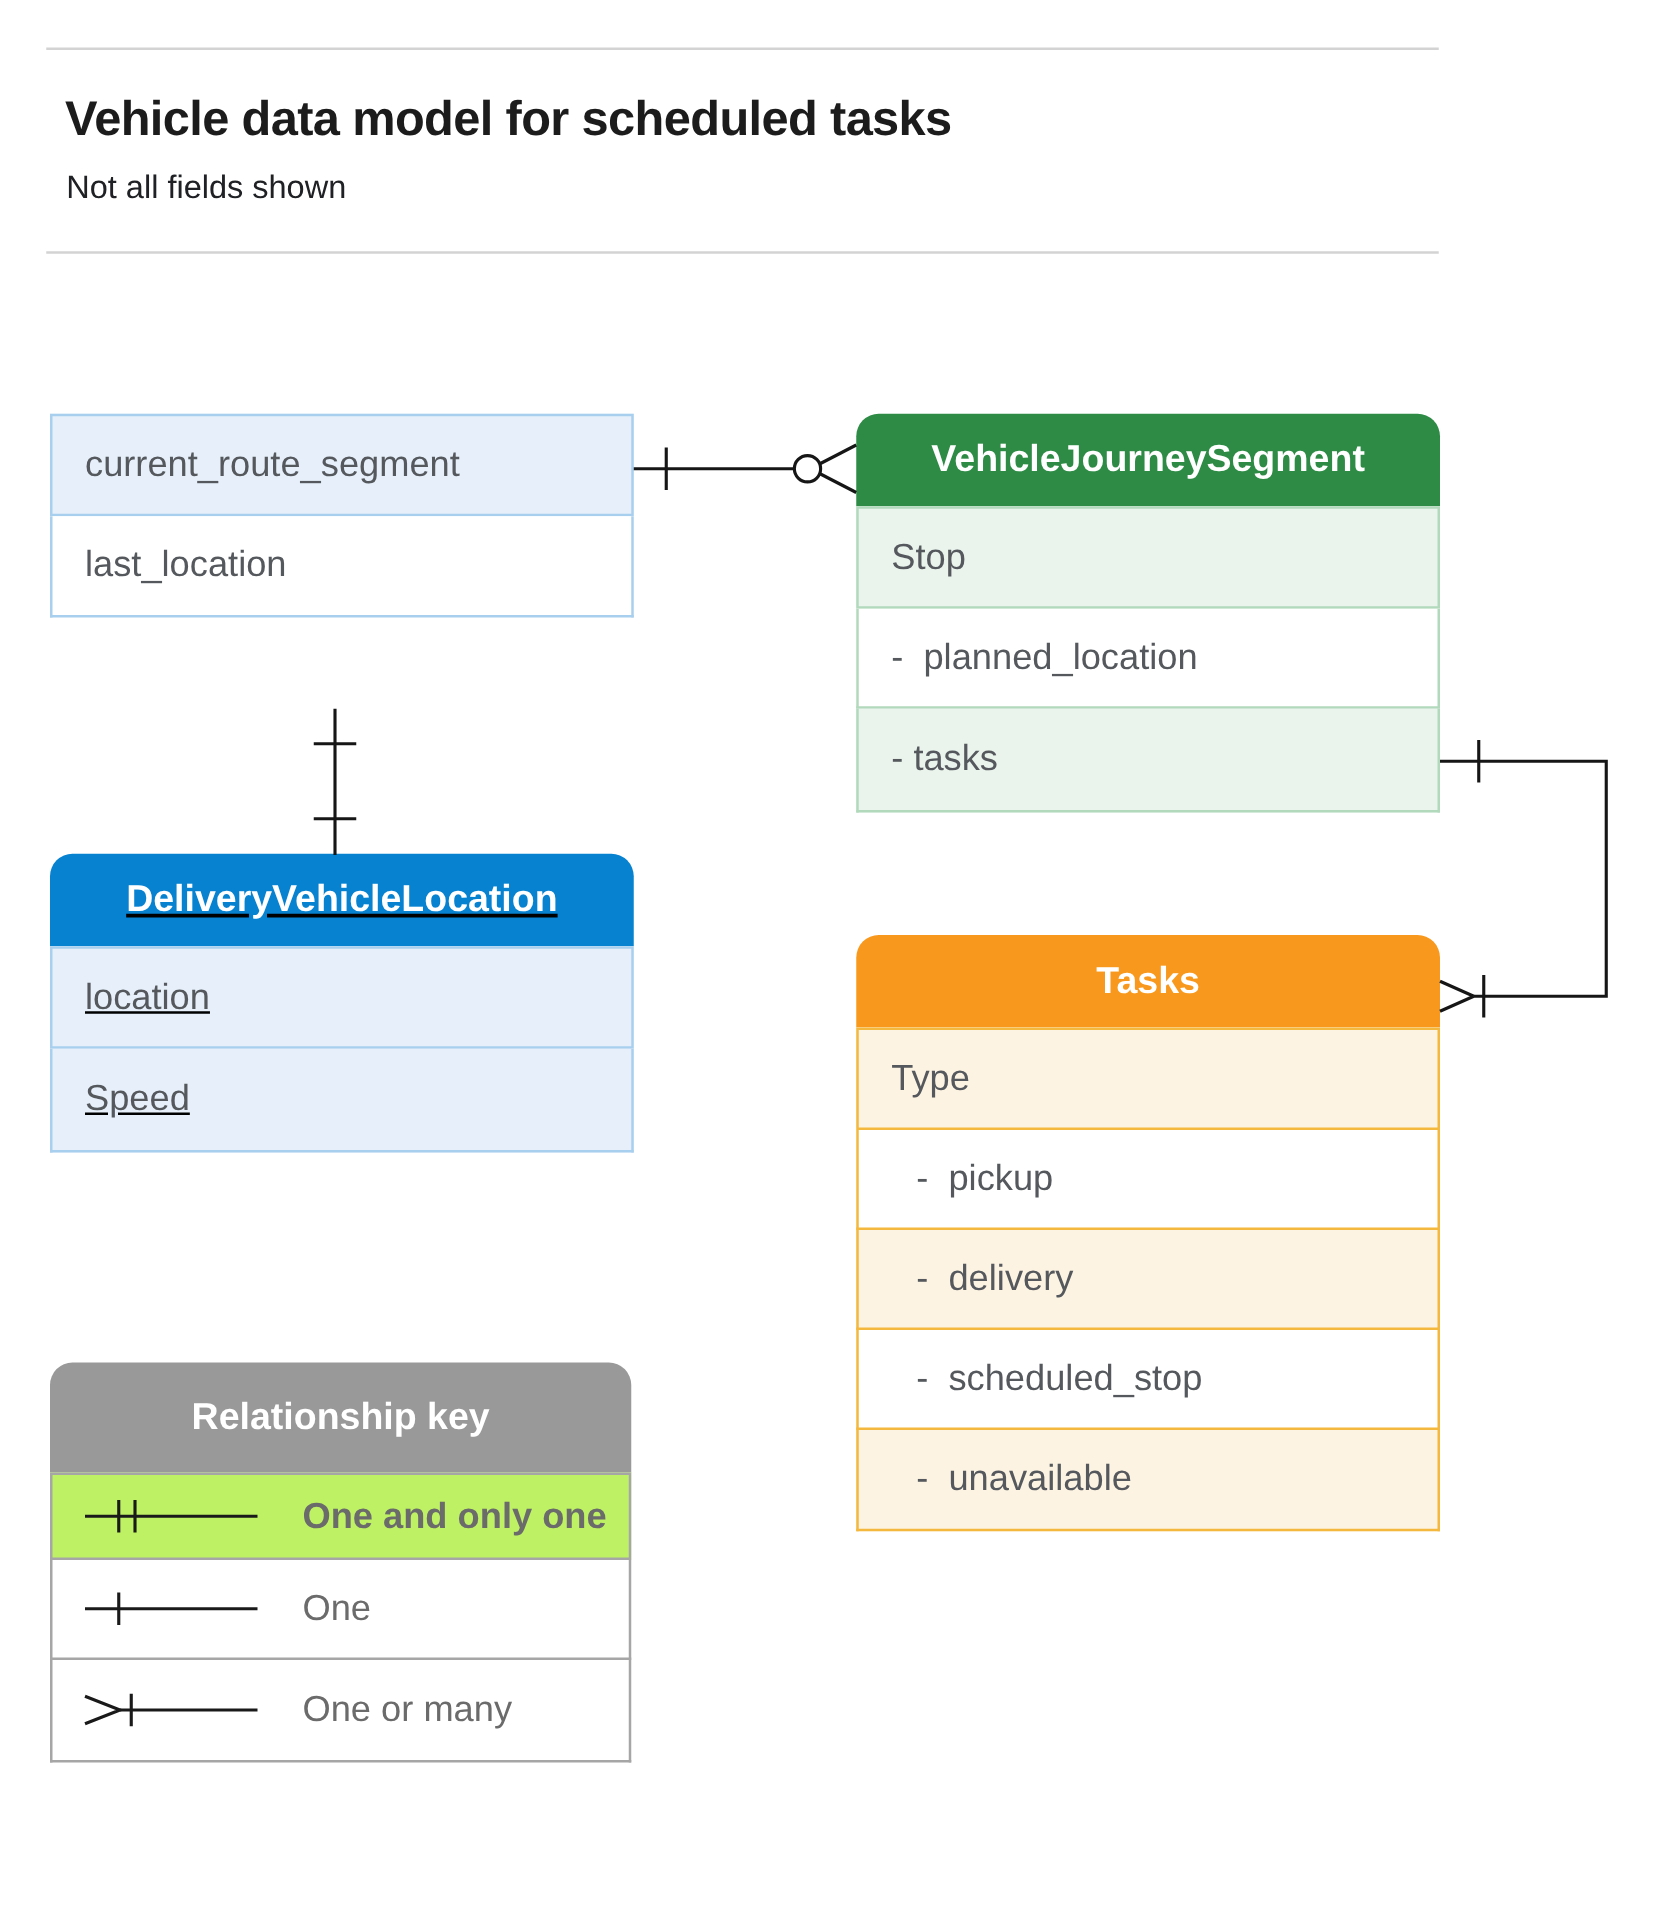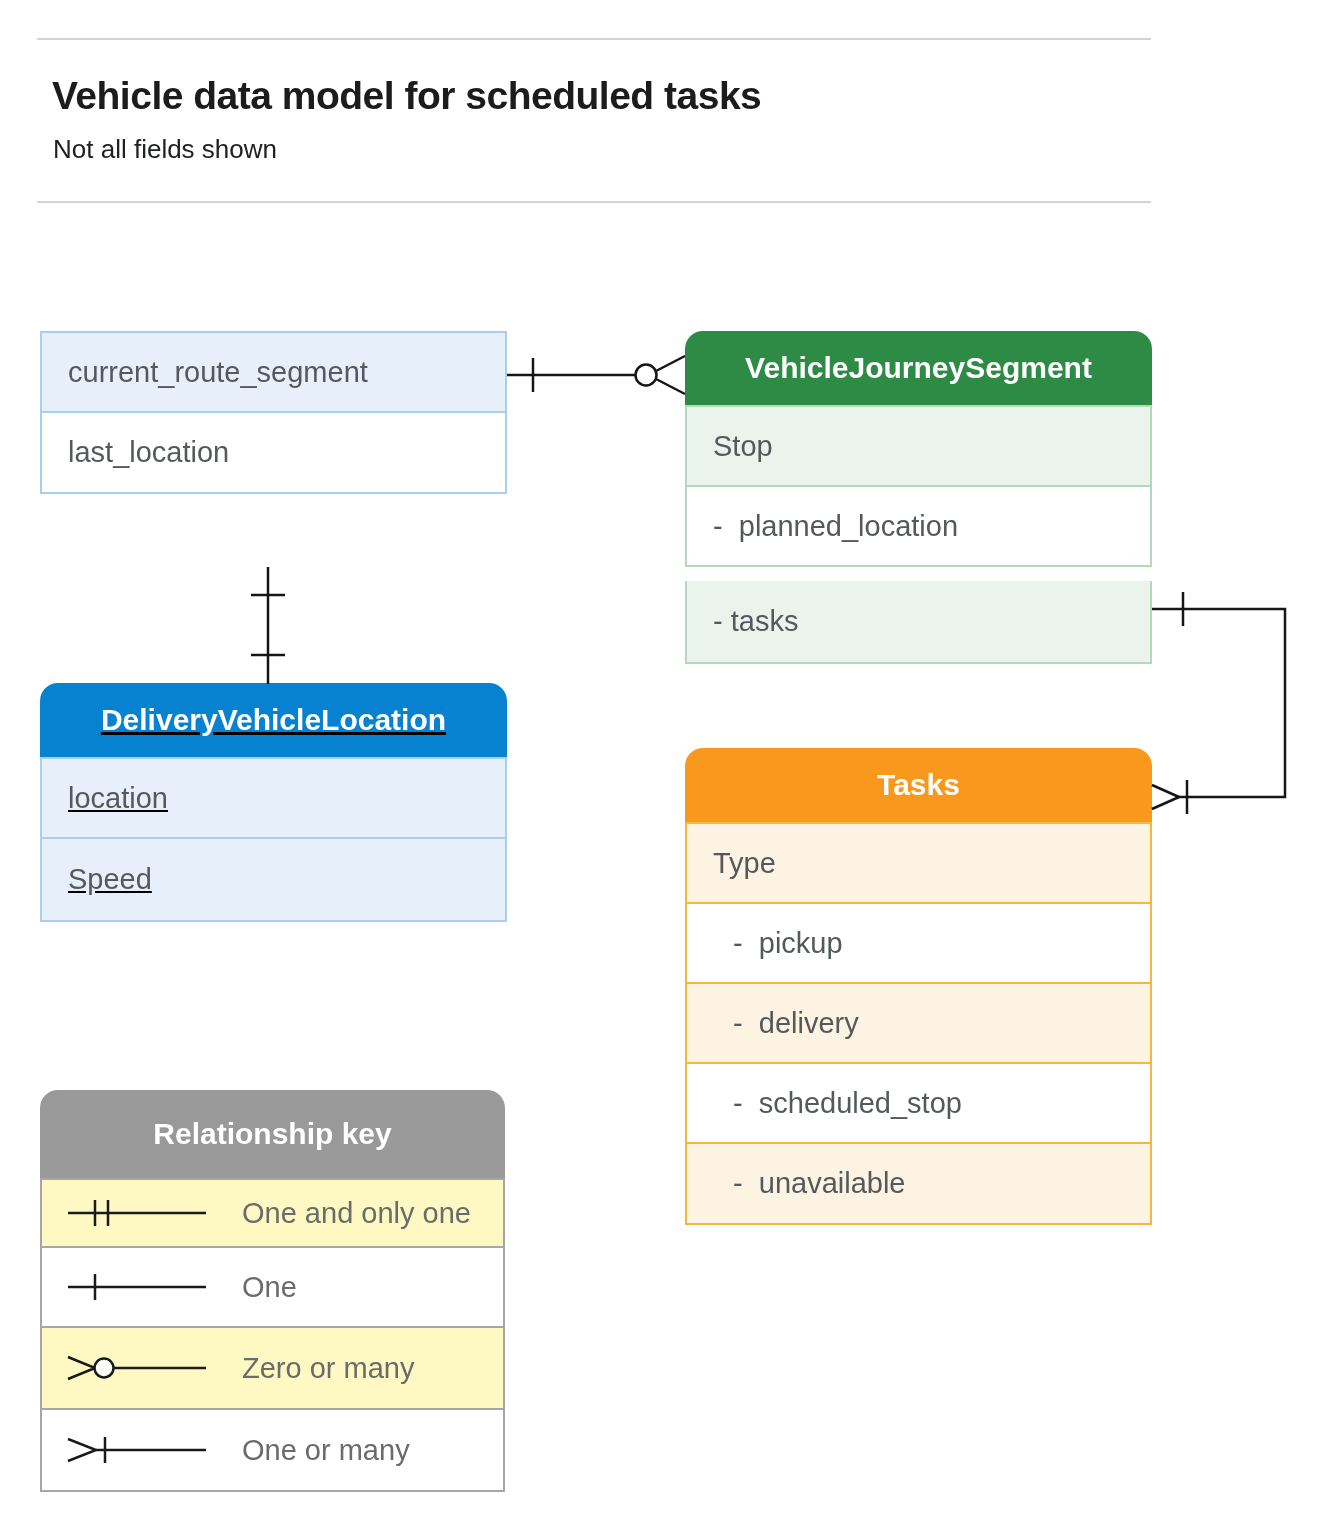--- a/index.html
+++ b/index.html
@@ -37,34 +37,34 @@
   .green .hdr { background:#2e8b46; }
   .green .row { border-color:#b2d9bc; }
   .green .row.tint { background:#eaf4ed; }
 
   .orange .hdr { background:#f8991d; }
   .orange .row { border-color:#f4b83e; }
   .orange .row.tint { background:#fdf3e2; }
 
   .key .hdr { background:#999999; }
   .key .row { border-color:#a6a6a6; color:#6b6b6b; padding-left:0; }
-  .key .row.tint { background:#fef9c3; }
+  .key .row.tint { background:#bef264;font-weight:bold; }
   .key .sym { margin-left:22px; flex:0 0 150px; }
   .key .lbl { margin-left:28px; }
 
   
   #entity-deliveryvehicle        { left:40px;  top:331px; }
   #entity-vehiclejourneysegment  { left:685px; top:331px; }
   #entity-deliveryvehiclelocation{ left:40px;  top:683px;text-decoration:underline; }
   #entity-tasks                  { left:685px; top:748px; }
   #relationship-key              { left:40px;  top:1090px; width:465px; }
   #relationship-key .hdr { height:88px; }
 
   .dv-r1 { height:82px; } .dv-r2 { height:81px; }
-  .vjs-r1 { height:82px; } .vjs-r2 { height:80px; } .vjs-r3 { height:83px;margin-top:14px; }
+  .vjs-r1 { height:82px; } .vjs-r2 { height:80px; } .vjs-r3 { height:83px; }
   .dvl-r1 { height:82px; } .dvl-r2 { height:81px; } .dvl-r3 { height:83px; }
   .t-r1 { height:82px; } .t-r2,.t-r3,.t-r4 { height:80px; } .t-r5 { height:81px; }
   .k-r1 { height:70px; } .k-r2 { height:80px;text-align:center; } .k-r3 { height:82px; } .k-r4 { height:82px; }
 
   .overlay { position:absolute; left:0; top:0; width:1325px; height:1530px; pointer-events:none; }
   .overlay path, .overlay line { stroke:#161616; stroke-width:2.5; fill:none; }
   .overlay circle { stroke:#161616; stroke-width:2.5; fill:#ffffff; }
   .symline { stroke:#1a1a1a; stroke-width:2.5; fill:none; }
   .symcircle { stroke:#1a1a1a; stroke-width:2.5; fill:#ffffff; }
 </style>
@@ -118,28 +118,20 @@
     </div>
 
     <div class="row k-r2">
       <svg class="sym" width="150" height="40" viewBox="0 0 150 40">
         <line class="symline" x1="4" y1="20" x2="142" y2="20"></line>
         <line class="symline" x1="31" y1="7" x2="31" y2="33"></line>
       </svg>
       <span class="lbl">One</span>
     </div>
 
-    <div class="row tint k-r3">
-      <svg class="sym" width="150" height="40" viewBox="0 0 150 40">
-        <path class="symline" d="M4,9 L31,20 L4,31"></path>
-        <circle class="symcircle" cx="40" cy="20" r="9.5"></circle>
-        <line class="symline" x1="49.5" y1="20" x2="142" y2="20"></line>
-      </svg>
-      <span class="lbl">Zero or many</span>
-    </div>
 
     <div class="row k-r4">
       <svg class="sym" width="150" height="40" viewBox="0 0 150 40">
         <path class="symline" d="M4,9 L32,20 L4,31"></path>
         <line class="symline" x1="41" y1="7" x2="41" y2="33"></line>
         <line class="symline" x1="32" y1="20" x2="142" y2="20"></line>
       </svg>
       <span class="lbl">One or many</span>
     </div>
   </div>

